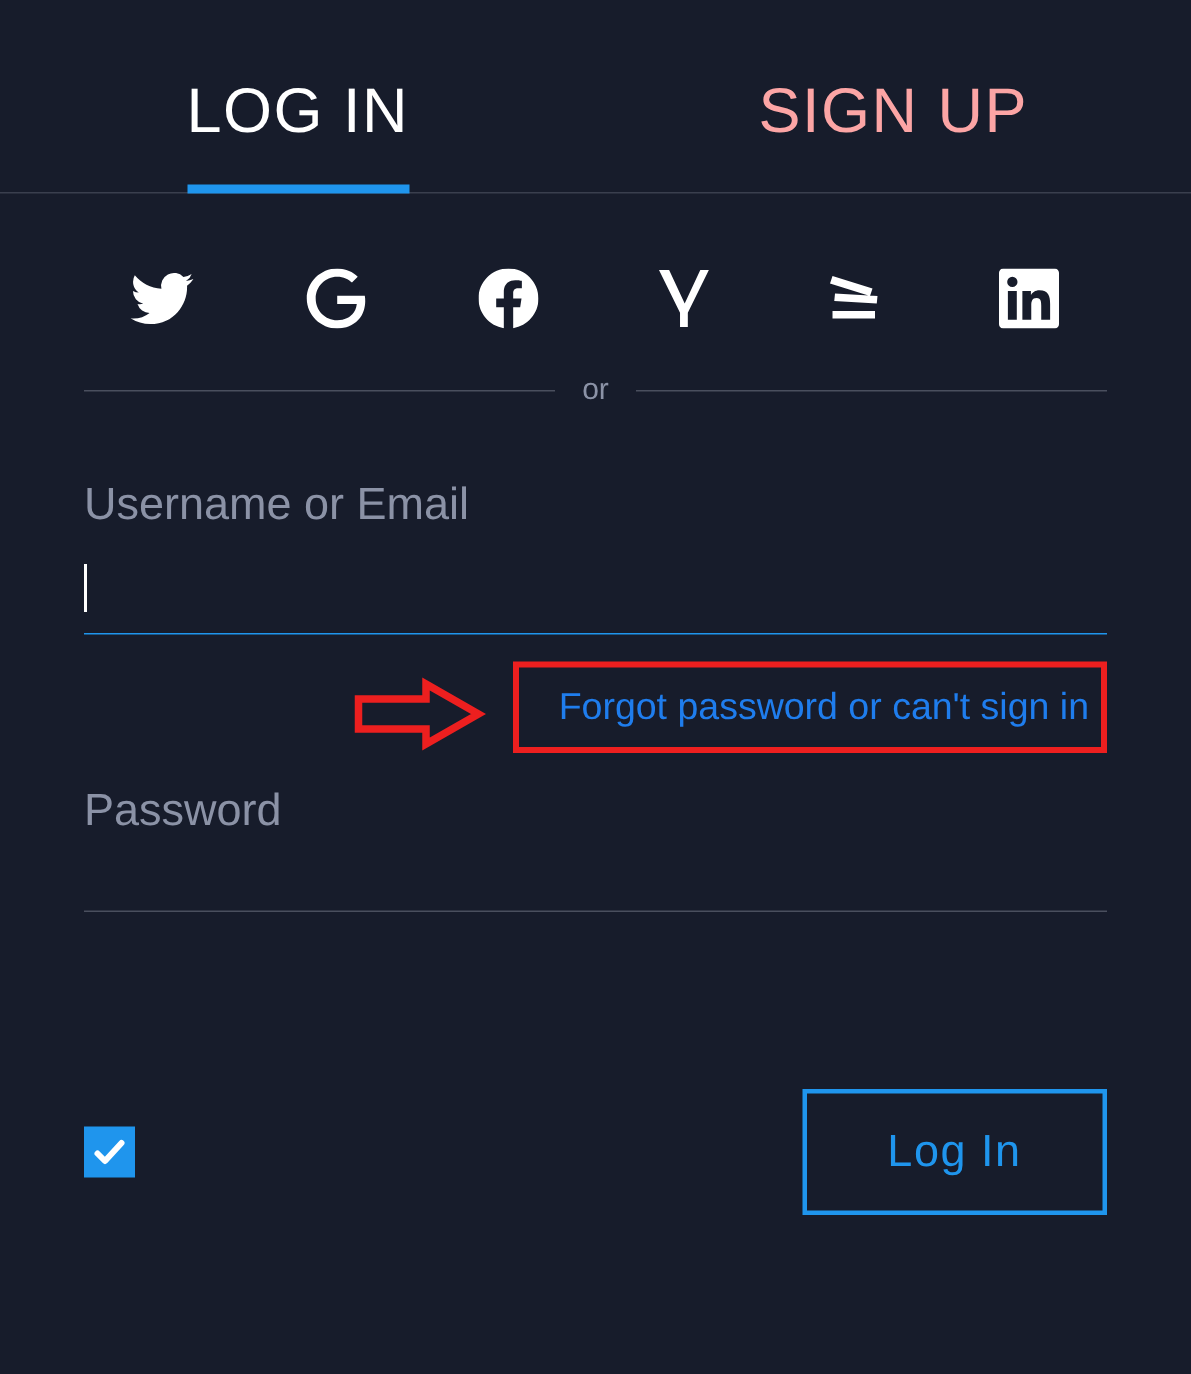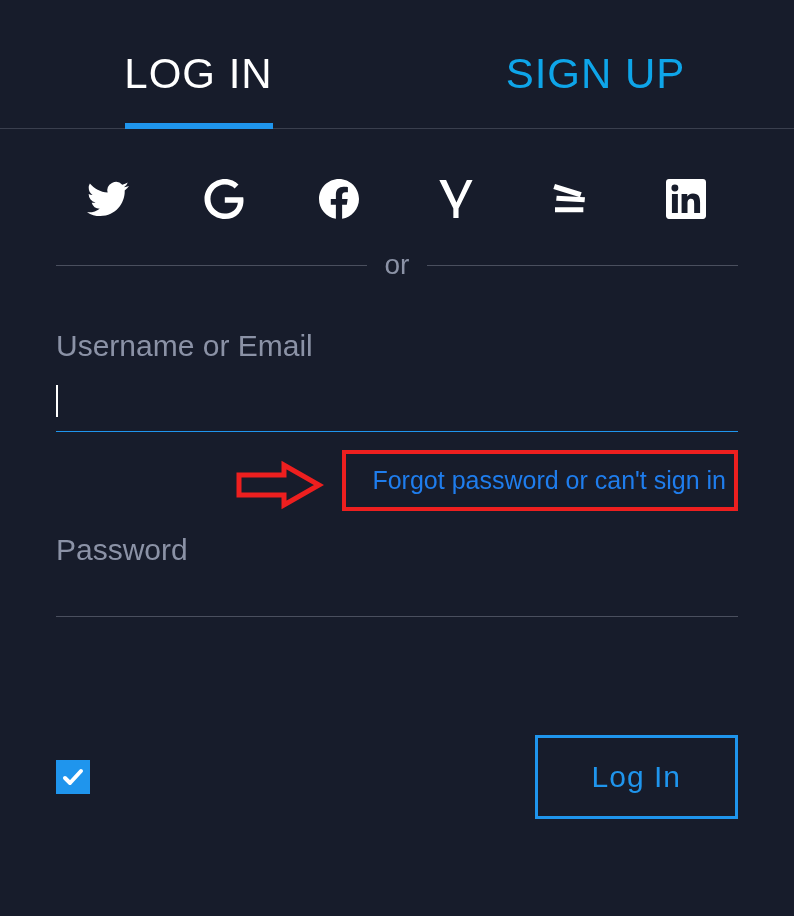--- a/index.html
+++ b/index.html
@@ -19,21 +19,21 @@
       border-bottom: 1px solid #3a3f4e;
     }
     .tab {
       flex: 1;
       text-align: center;
       padding: 50px 0 30px 0;
       font-size: 42px;
       font-weight: 500;
       letter-spacing: 1px;
       cursor: pointer;
-      color: #0ea5e9;
+      color: #fca5a5;
       position: relative;
     }
     .tab.active {
       color: #ffffff;
     }
     .tab.active::after {
       content: '';
       position: absolute;
       bottom: -1px;
       left: 50%;
@@ -65,21 +65,21 @@
       gap: 18px;
       margin-bottom: 48px;
     }
     .divider-line {
       flex: 1;
       height: 1px;
       background-color: #4a4f5e;
     }
     .divider-text {
       color: #8b92a6;
-      font-size: 28px;
+      font-size: 20px;
     }
     .field-group {
       margin-bottom: 18px;
     }
     .field-label {
       color: #8b92a6;
       font-size: 30px;
       margin-bottom: 10px;
       display: block;
     }

